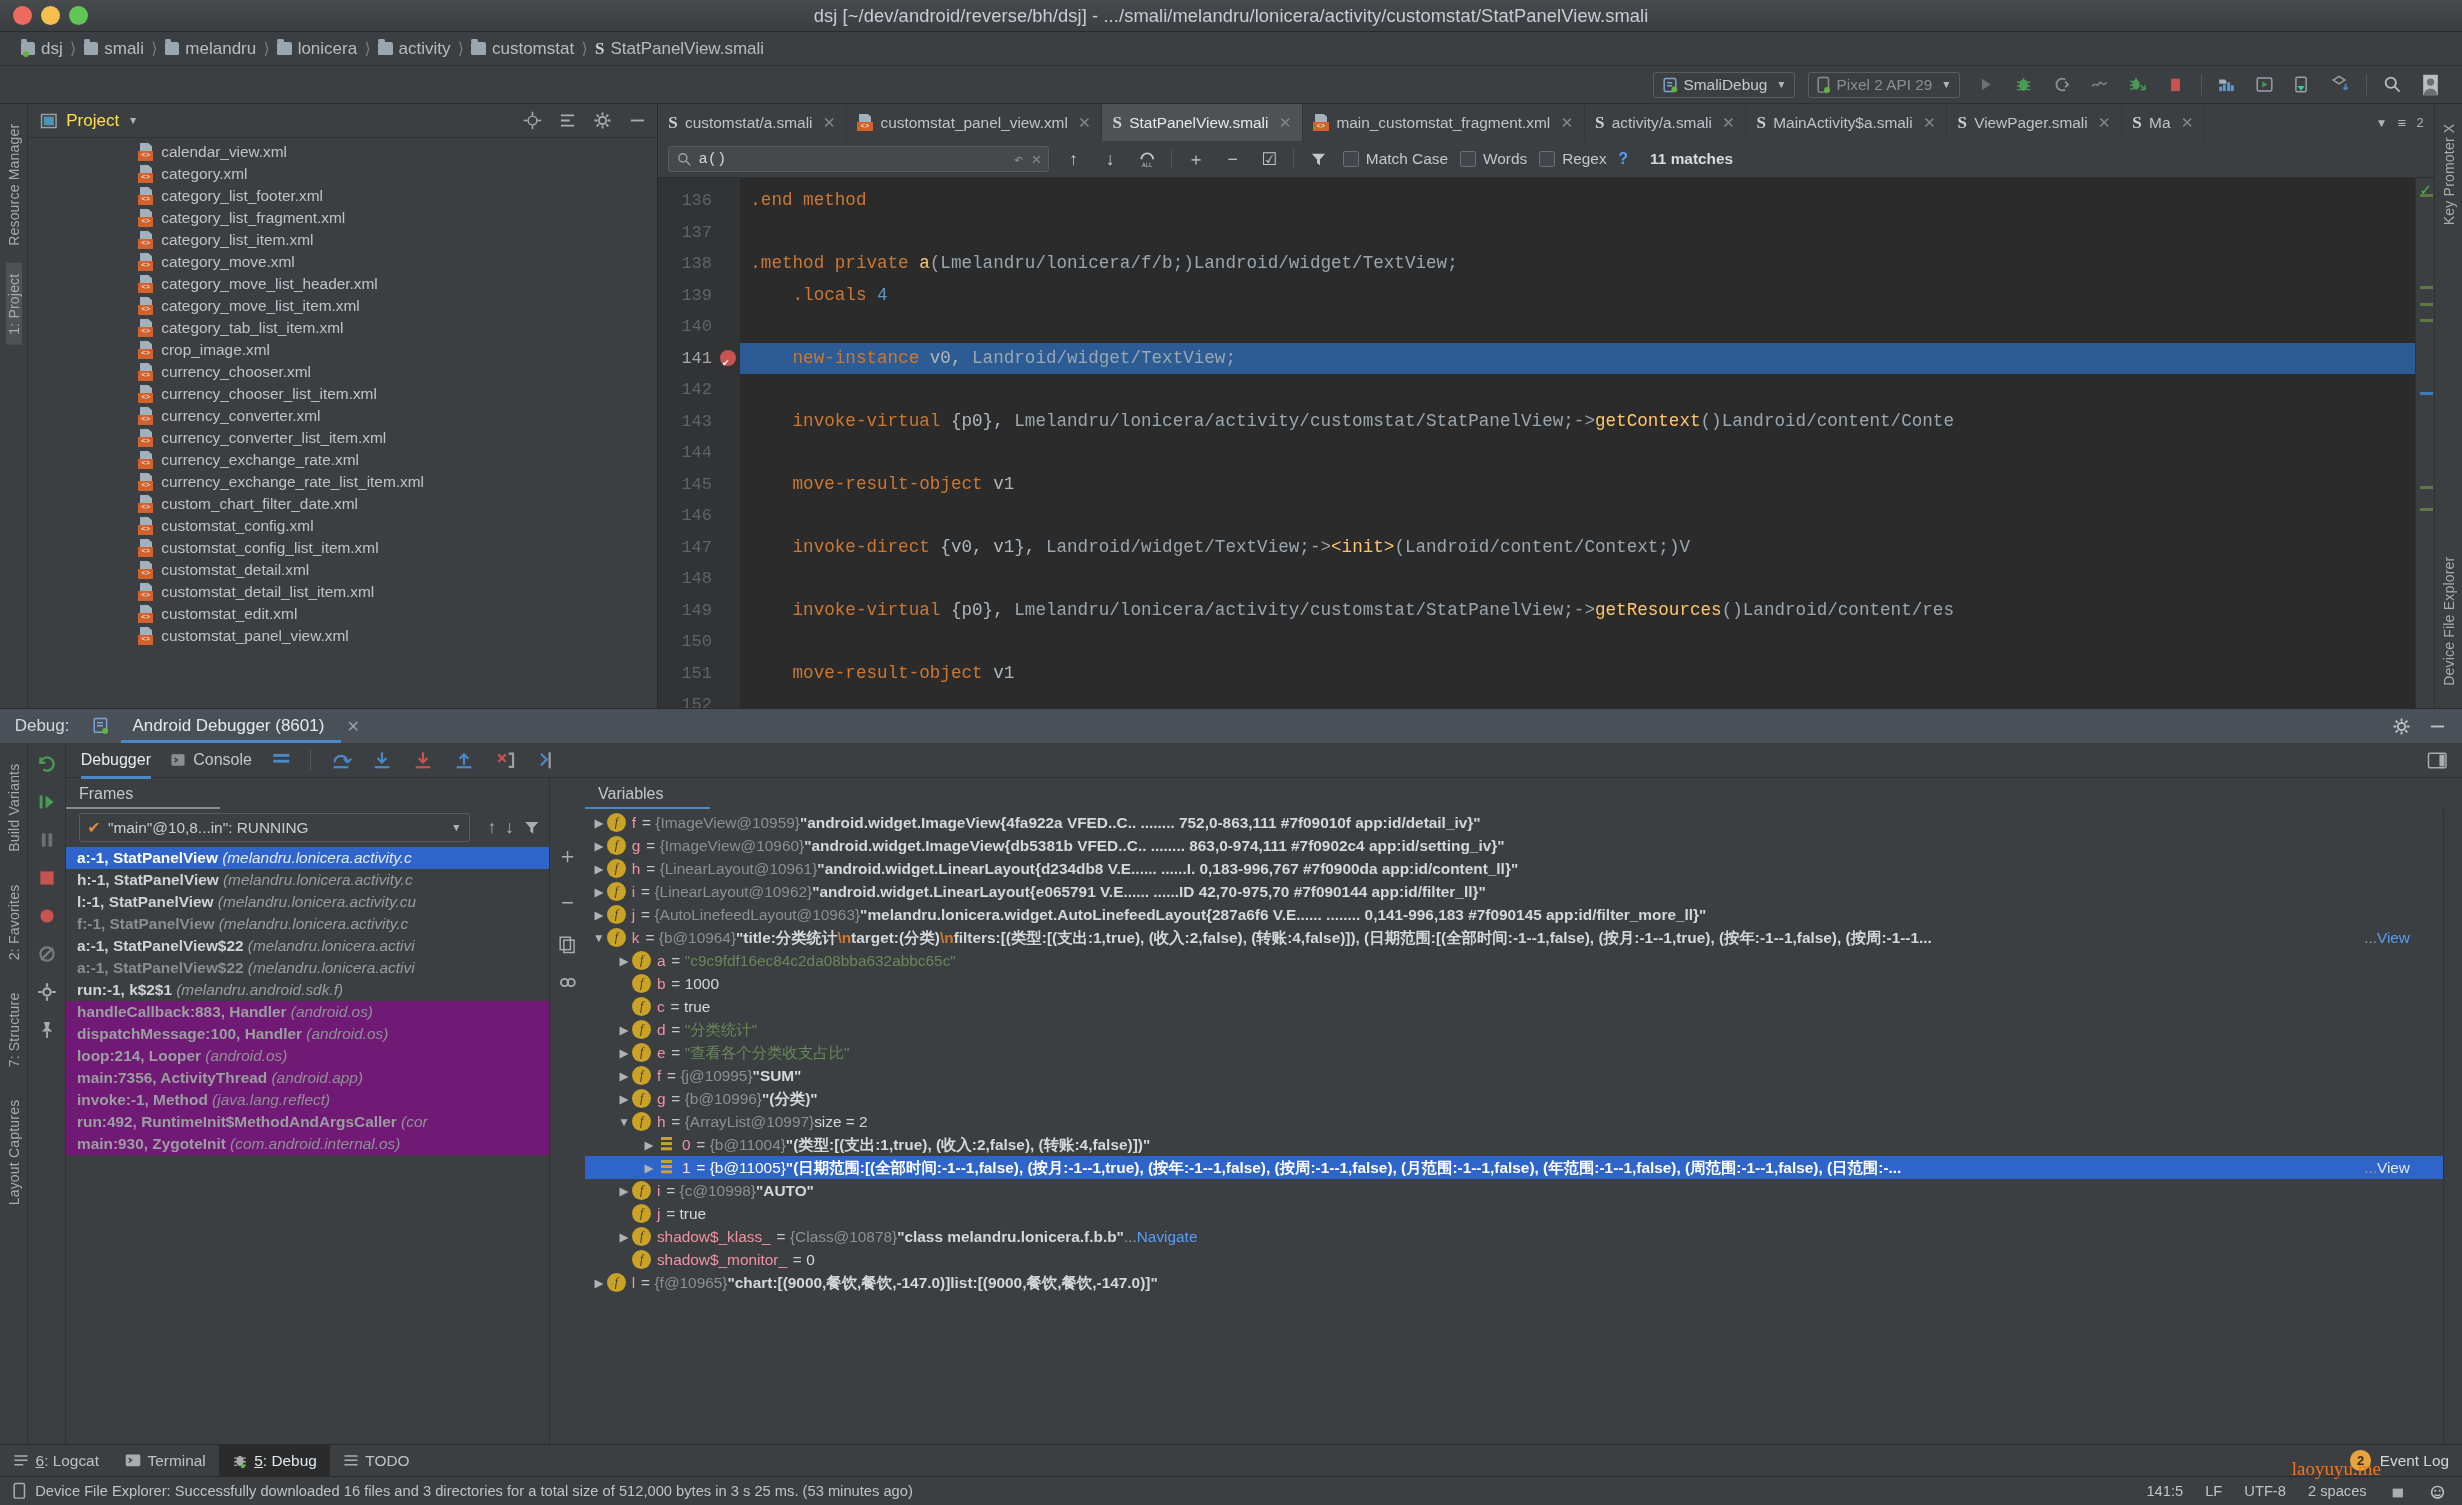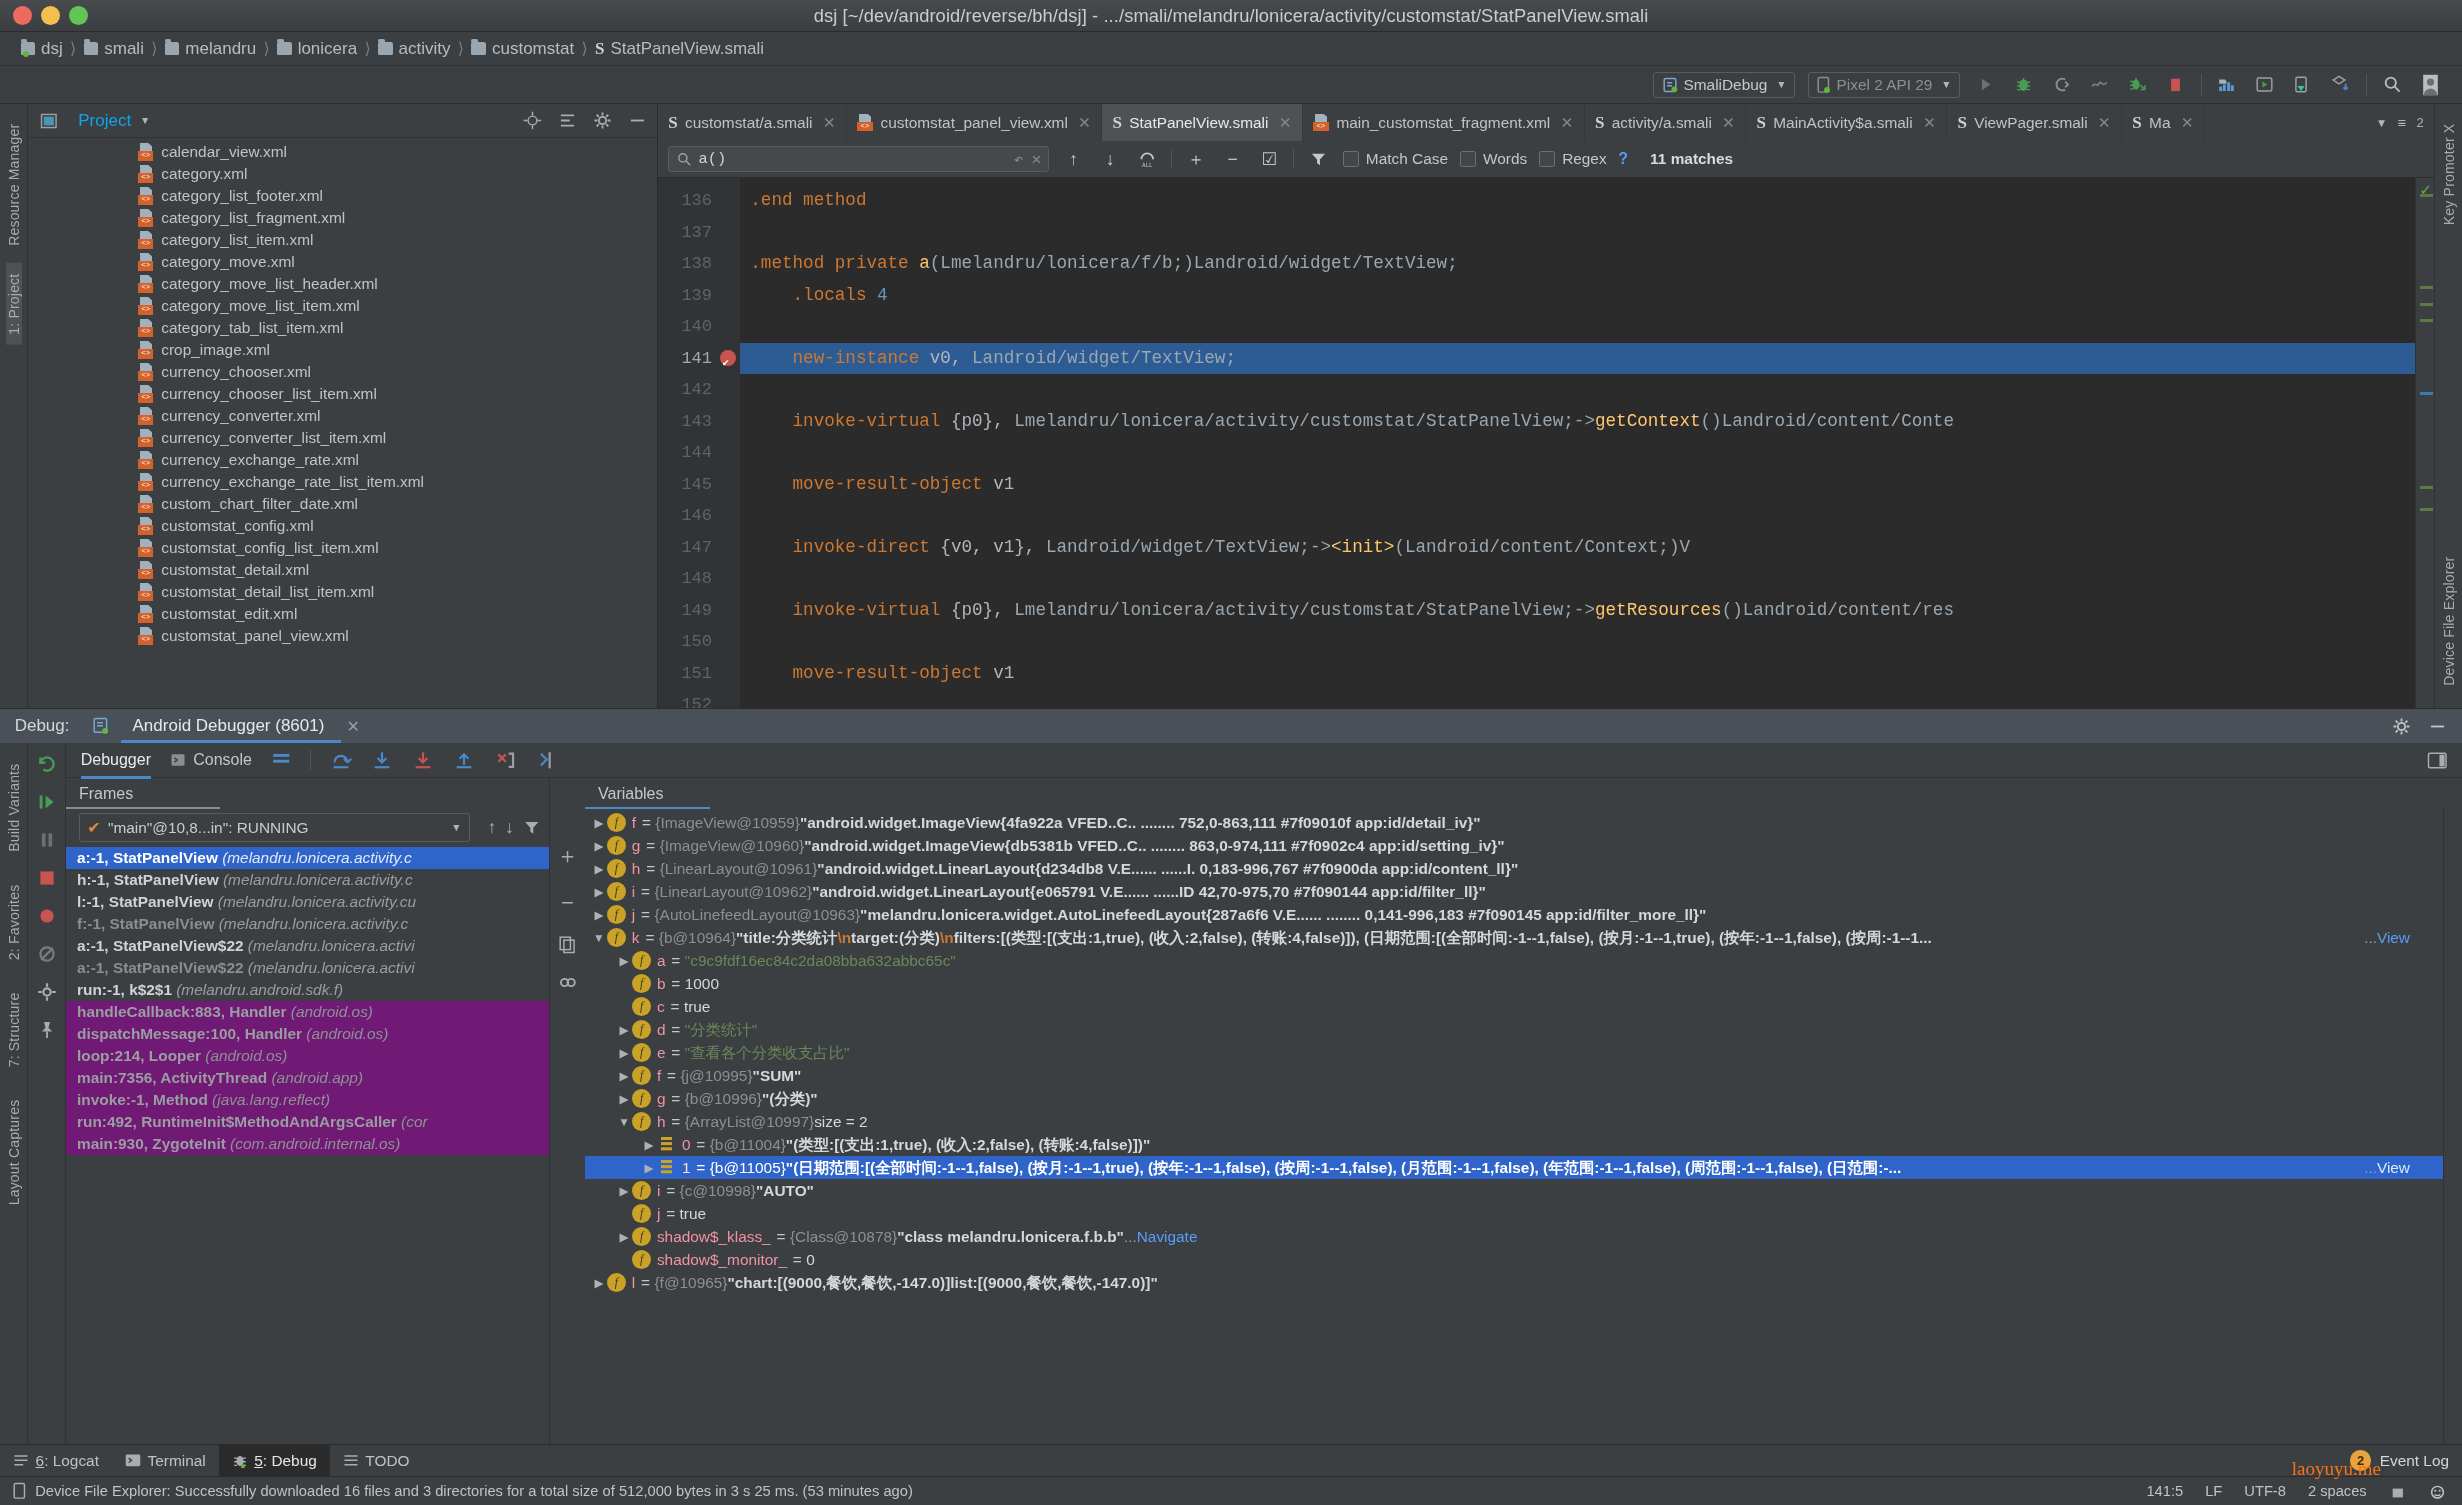--- a/index.html
+++ b/index.html
@@ -72,21 +72,21 @@
 
   
   .project {
     width: 630px; background: #3c3f41; display: flex; flex-direction: column;
     flex: none; border-right: 0.7px solid #2b2b2b;
   }
   .ptitle {
     height: 34px; display: flex; align-items: center; padding: 0 11.7px;
     border-bottom: 0.7px solid #323232; position: relative;
   }
-  .ptitle .lbl { font-size: 17px; color: #0ea5e9; margin-left: 21px; }
+  .ptitle .lbl { font-size: 17px; color: #fde047; margin-left: 9px; }
   .ptitle .caret { font-size: 10.3px; color: #b0b4b7; margin-left: 8.8px; }
   .ptitle .right { position:absolute; right: 10.3px; display:flex; gap: 16px; align-items:center; }
   .ptree { flex: 1; overflow: hidden; padding-top: 2.9px; position: relative; }
   .trow { display: flex; align-items: center; height: 22px; padding-left: 110px; gap: 7.3px; }
   .trow .fname { font-size: 15.4px; color: #bfc3c6; white-space: nowrap; }
   .xml-ic { width: 16px; height: 17.6px; position: relative; flex: none; }
   .xml-ic .pg { position:absolute; top:0; left:1.5px; width:12.5px; height:10.3px; background:#a3b1bc;
     clip-path: polygon(0 0, 70% 0, 100% 30%, 100% 100%, 0 100%); }
   .xml-ic .tag { position:absolute; bottom:0; left:0; width:15.4px; height:9.5px; background:#d2622c;
     font-size:7.3px; color:#fff; text-align:center; line-height:9.5px; font-family:"Liberation Mono",monospace;}

